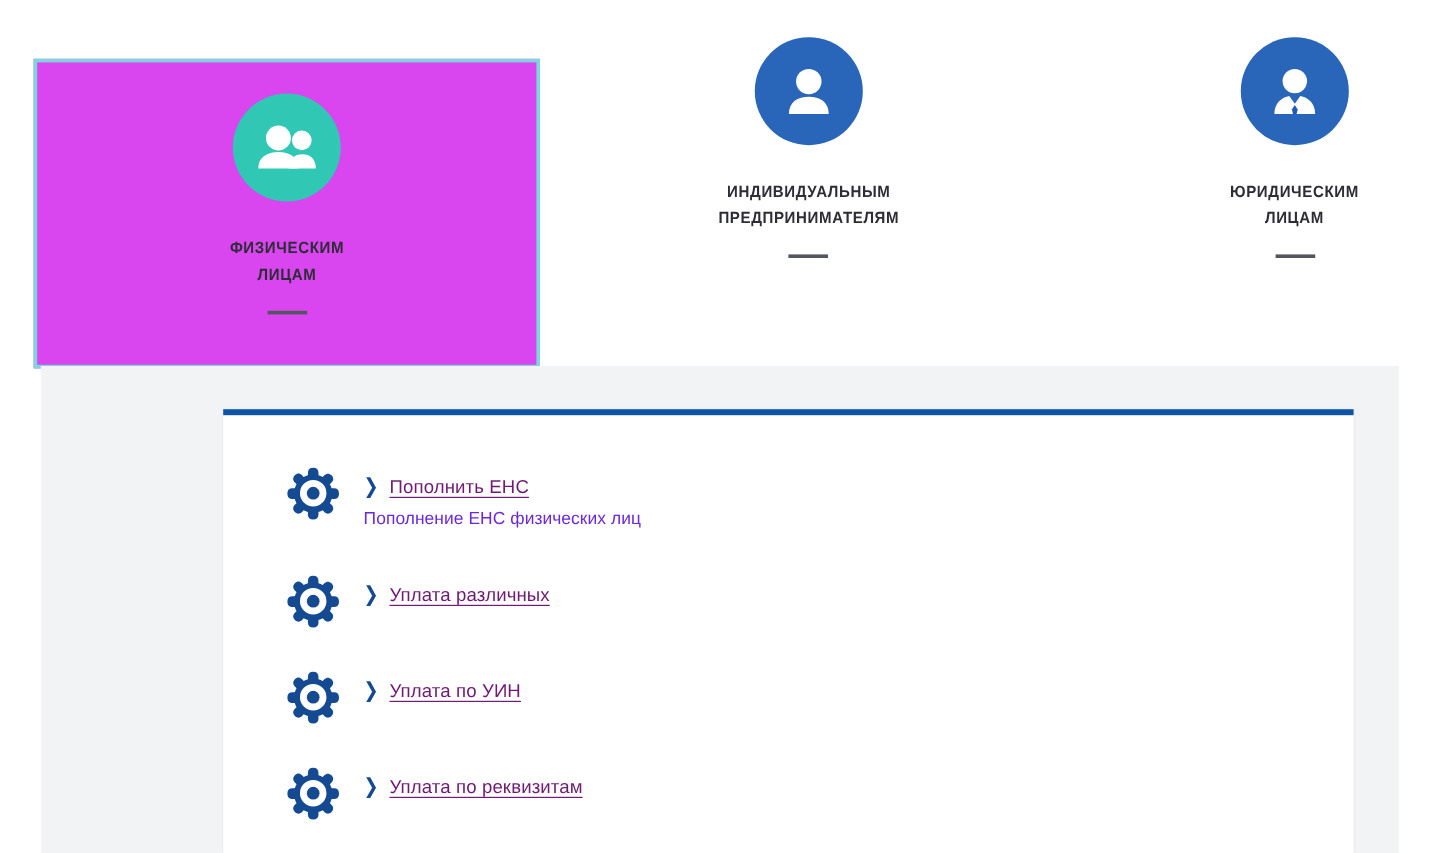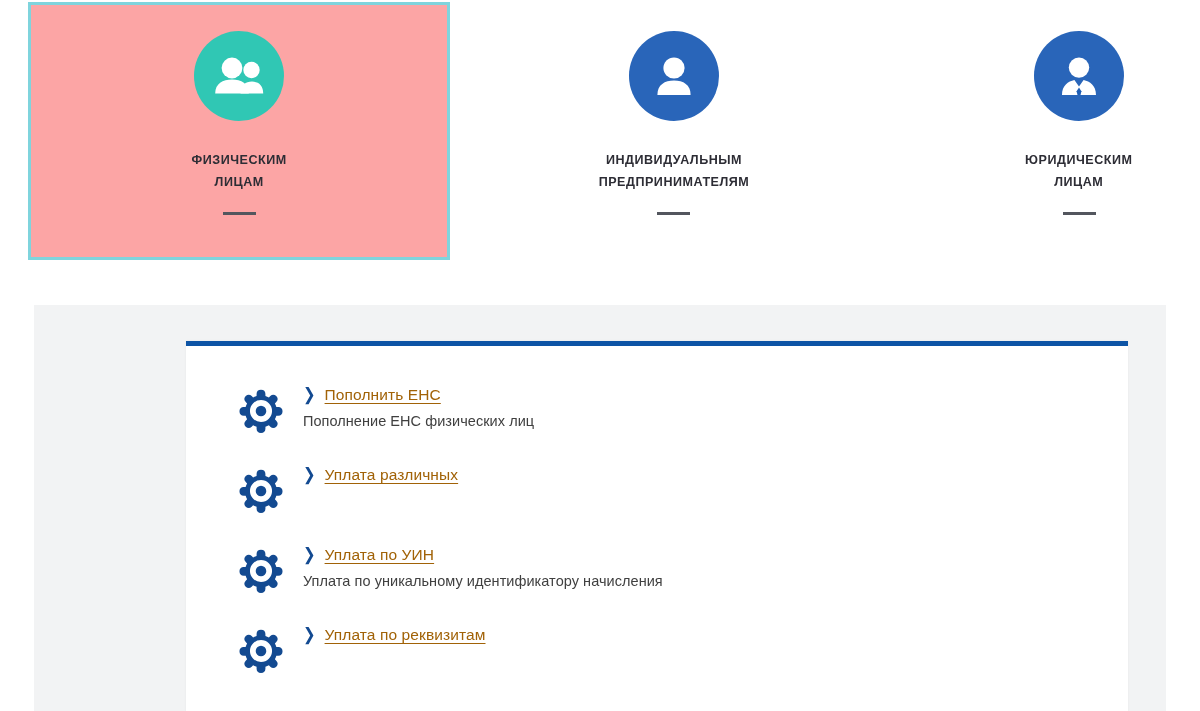--- a/index.html
+++ b/index.html
@@ -28,22 +28,23 @@
     height: 258px;
     box-sizing: border-box;
     display: flex;
     flex-direction: column;
     align-items: center;
     background: transparent;
     border: 3px solid transparent;
   }
   .audience-card.selected {
     left: 28px;
-    background: #fca5a5;
+    background: #d946ef;
     border: 3px solid #7fd4dd;
+    margin-top: 47px;
   }
   .audience-card.plain-1 { left: 450px; padding-left: 25px; }
   .audience-card.plain-2 { left: 868px; }
 
   .icon-circle {
     margin-top: 26px;
     width: 90px;
     height: 90px;
     border-radius: 50%;
     position: relative;
@@ -137,30 +138,31 @@
     flex: 0 0 auto;
     color: #134a91;
     font-size: 15px;
     font-weight: bold;
     line-height: 1;
     margin-right: 9px;
     transform: translateY(-1px) scaleY(1.15);
   }
   .service-link {
     font-size: 15.5px;
-    color: #a16207;
+    color: #701a75;
     text-decoration: underline;
     text-underline-offset: 2.5px;
     cursor: pointer;
     letter-spacing: 0.1px;
+    margin-top: 12px;
   }
   .service-desc {
     margin-top: 6px;
     font-size: 14.5px;
-    color: #404040;
+    color: #6d28d9;
     line-height: 1.52;
     max-width: 745px;
     letter-spacing: 0.05px;
   }
 </style>
 </head>
 <body>
 
 <div class="audience-row">
 
@@ -262,21 +264,20 @@
               <path d="M50 4 c6.2 0 9.6 3.4 9.6 9.2 v4.2 a33 33 0 0 1 7.6 3.2 l3 -3 c4.1 -4.1 8.9 -3.9 13 0 c4.1 4.1 4.1 8.9 0 13 l-3 3 a33 33 0 0 1 3.2 7.6 h4.2 c5.8 0 9.2 3.4 9.2 9.6 s-3.4 9.6 -9.2 9.6 h-4.2 a33 33 0 0 1 -3.2 7.6 l3 3 c4.1 4.1 4.1 8.9 0 13 c-4.1 4.1 -8.9 4.1 -13 0 l-3 -3 a33 33 0 0 1 -7.6 3.2 v4.2 c0 5.8 -3.4 9.2 -9.6 9.2 s-9.6 -3.4 -9.6 -9.2 v-4.2 a33 33 0 0 1 -7.6 -3.2 l-3 3 c-4.1 4.1 -8.9 4.1 -13 0 c-4.1 -4.1 -4.1 -8.9 0 -13 l3 -3 a33 33 0 0 1 -3.2 -7.6 h-4.2 c-5.8 0 -9.2 -3.4 -9.2 -9.6 s3.4 -9.6 9.2 -9.6 h4.2 a33 33 0 0 1 3.2 -7.6 l-3 -3 c-4.1 -4.1 -4.1 -8.9 0 -13 c4.1 -4.1 8.9 -4.1 13 0 l3 3 a33 33 0 0 1 7.6 -3.2 v-4.2 c0 -5.8 3.4 -9.2 9.6 -9.2 z M50 26 a24 24 0 1 0 0 48 a24 24 0 0 0 0 -48 z"></path>
               <circle cx="50" cy="50" r="11.5"></circle>
             </g>
           </svg>
         </span>
         <div class="service-body">
           <div class="service-link-row">
             <span class="chevron">❯</span>
             <a class="service-link" href="#">Уплата по УИН</a>
           </div>
-          <div class="service-desc">Уплата по уникальному идентификатору начисления</div>
         </div>
       </div>
 
       <div class="service-item">
         <span class="service-icon">
           <svg width="46" height="46" viewBox="0 0 100 100" aria-hidden="true">
             <g fill="#134a91">
               <path d="M50 4 c6.2 0 9.6 3.4 9.6 9.2 v4.2 a33 33 0 0 1 7.6 3.2 l3 -3 c4.1 -4.1 8.9 -3.9 13 0 c4.1 4.1 4.1 8.9 0 13 l-3 3 a33 33 0 0 1 3.2 7.6 h4.2 c5.8 0 9.2 3.4 9.2 9.6 s-3.4 9.6 -9.2 9.6 h-4.2 a33 33 0 0 1 -3.2 7.6 l3 3 c4.1 4.1 4.1 8.9 0 13 c-4.1 4.1 -8.9 4.1 -13 0 l-3 -3 a33 33 0 0 1 -7.6 3.2 v4.2 c0 5.8 -3.4 9.2 -9.6 9.2 s-9.6 -3.4 -9.6 -9.2 v-4.2 a33 33 0 0 1 -7.6 -3.2 l-3 3 c-4.1 4.1 -8.9 4.1 -13 0 c-4.1 -4.1 -4.1 -8.9 0 -13 l3 -3 a33 33 0 0 1 -3.2 -7.6 h-4.2 c-5.8 0 -9.2 -3.4 -9.2 -9.6 s3.4 -9.6 9.2 -9.6 h4.2 a33 33 0 0 1 3.2 -7.6 l-3 -3 c-4.1 -4.1 -4.1 -8.9 0 -13 c4.1 -4.1 8.9 -4.1 13 0 l3 3 a33 33 0 0 1 7.6 -3.2 v-4.2 c0 -5.8 3.4 -9.2 9.6 -9.2 z M50 26 a24 24 0 1 0 0 48 a24 24 0 0 0 0 -48 z"></path>
               <circle cx="50" cy="50" r="11.5"></circle>
             </g>

